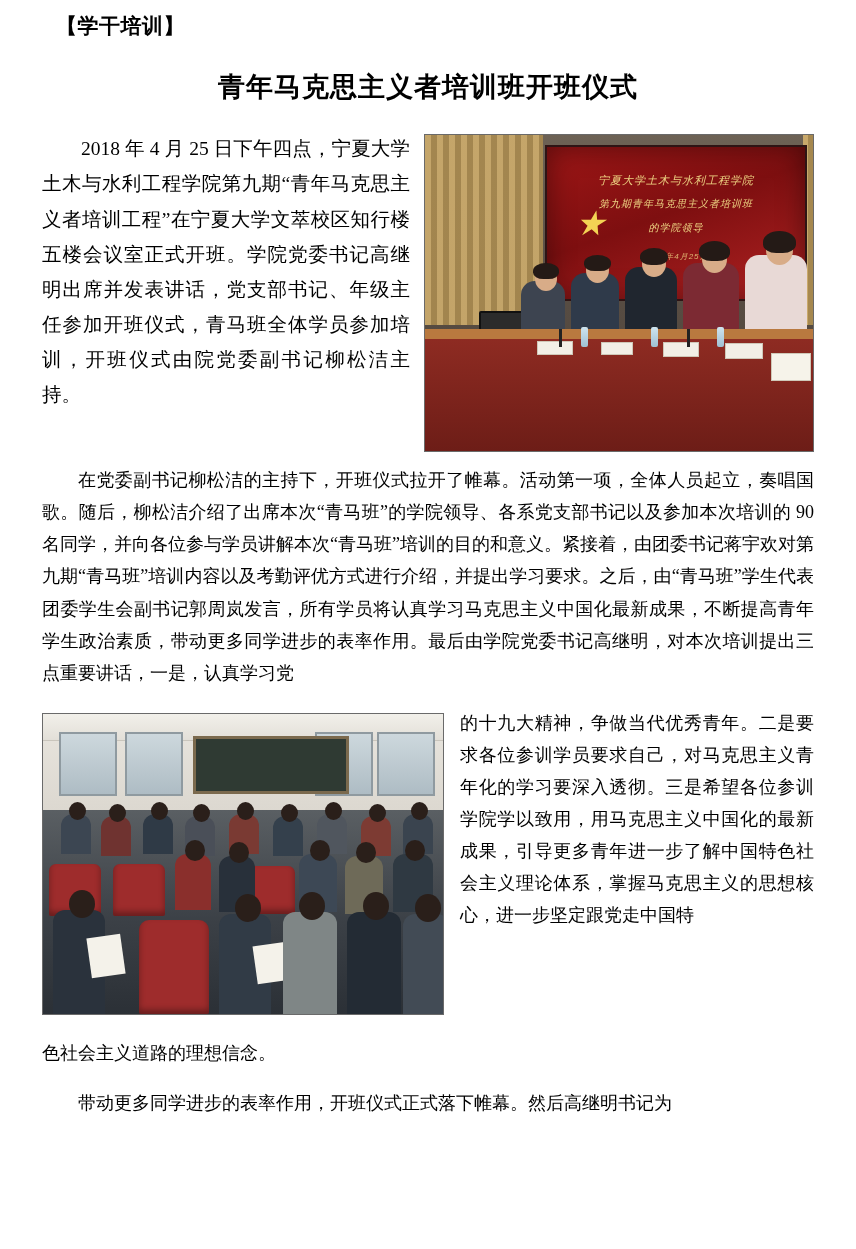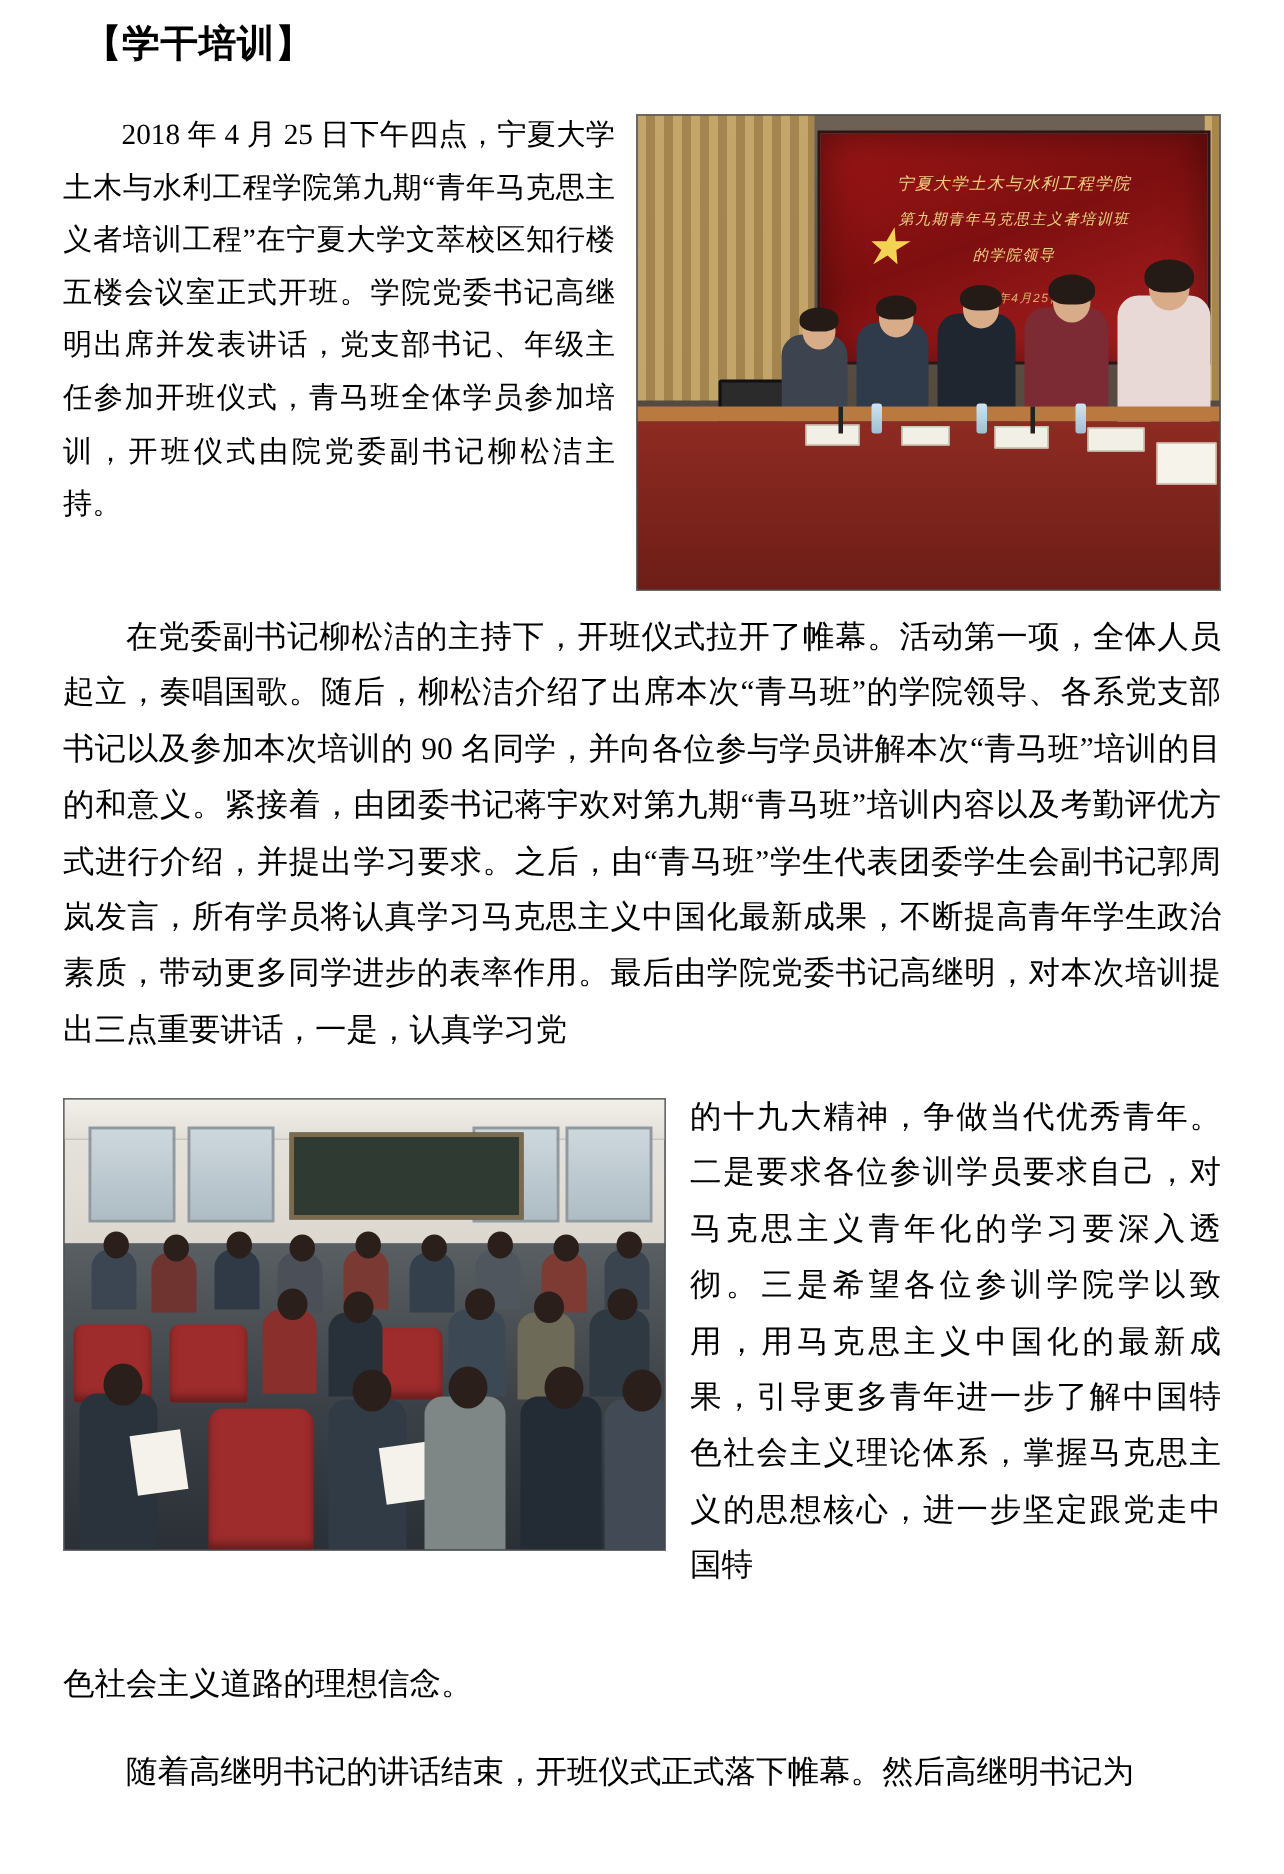--- a/index.html
+++ b/index.html
@@ -16,35 +16,35 @@
     overflow: hidden;
   }
   .page {
     width: 856px;
     height: 1249px;
     position: relative;
     box-sizing: border-box;
     padding: 0 42px;
   }
   .kicker {
-    font-size: 25px;
+    font-size: 21px;
     font-weight: bold;
     letter-spacing: 0.5px;
     margin: 12px 0 0 14px;
     line-height: 1.4;
   }
   .title {
     text-align: center;
     font-size: 27px;
     font-weight: bold;
     letter-spacing: 1px;
     margin: 28px 0 0 0;
   }
   .body-text {
-    font-size: 21px;
+    font-size: 18px;
     line-height: 1.78;
     text-align: justify;
     text-justify: inter-ideograph;
   }
   .indent {
     text-indent: 2em;
   }
   
   .block-one {
     margin-top: 26px;
@@ -195,20 +195,21 @@
     position: absolute; background: #f4f2ea; transform: rotate(-8deg);
   }
 </style>
 </head>
 <body>
 
 <div class="page">
 
   <div class="kicker">【学干培训】</div>
 
+  <h1 class="title">青年马克思主义者培训班开班仪式</h1>
 
   <div class="block-one clearfix">
 
     <div class="photo-top">
       <div class="ph1-wall"></div>
       <div class="ph1-curtain-l"></div>
       <div class="ph1-curtain-r"></div>
 
       <div class="ph1-screen">
         <div class="ph1-star">★</div>
@@ -325,15 +326,15 @@
 
       <div class="ph2-person" style="left:360px; top:200px; width:46px; height:100px; background:#424b55;"></div>
       <div class="ph2-head" style="left:372px; top:180px; width:26px; height:28px;"></div>
     </div>
 
     <p class="body-text">的十九大精神，争做当代优秀青年。二是要求各位参训学员要求自己，对马克思主义青年化的学习要深入透彻。三是希望各位参训学院学以致用，用马克思主义中国化的最新成果，引导更多青年进一步了解中国特色社会主义理论体系，掌握马克思主义的思想核心，进一步坚定跟党走中国特</p>
   </div>
 
   <p class="body-text">色社会主义道路的理想信念。</p>
 
-  <p class="body-text indent tail-para">随着高继明书记的讲话结束，开班仪式正式落下帷幕。然后高继明书记为</p>
+  <p class="body-text indent tail-para">带动更多同学进步的表率作用，开班仪式正式落下帷幕。然后高继明书记为</p>
 
 </div>
 
 </body></html>

